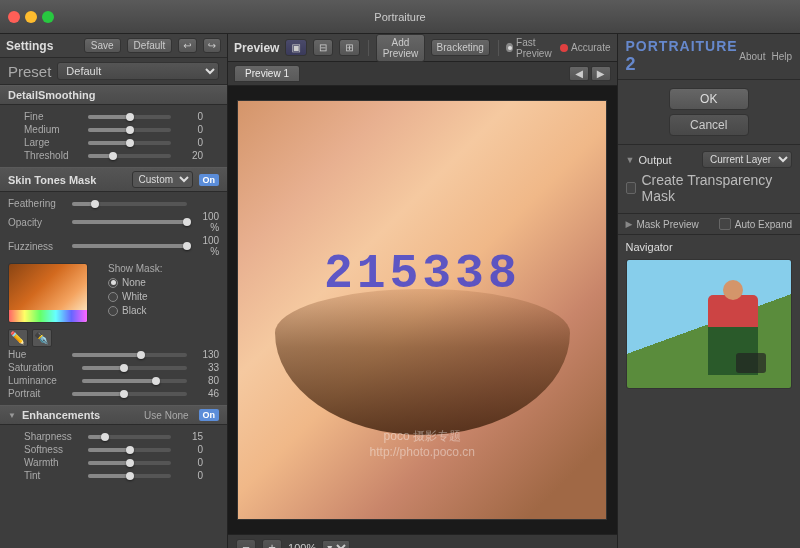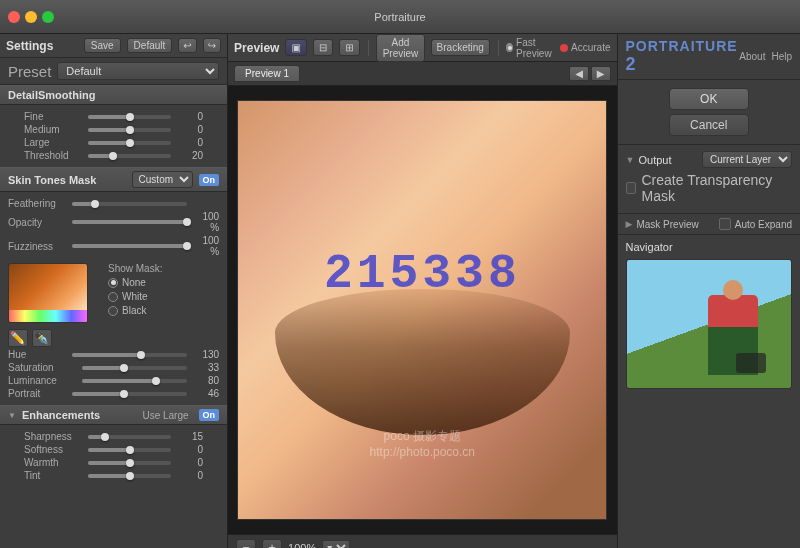--- a/index.html
+++ b/index.html
@@ -767,21 +767,21 @@
           <div class="slider-fill" style="width:45%"></div>
           <div class="slider-thumb" style="left:45%"></div>
         </div>
         <span class="slider-value">46</span>
       </div>
     </div>
 
     <div class="enhance-header">
       <span class="triangle">▼</span>
       <span class="enhance-title">Enhancements</span>
-      <span style="font-size:10px;color:#aaa;margin-right:4px;">Use Large</span>
+      <span style="font-size:10px;color:#aaa;margin-right:4px;">Use None</span>
       <span class="on-badge">On</span>
     </div>
     <div class="section-content">
 
       <div class="slider-row">
         <span class="slider-label">Sharpness</span>
         <div class="slider-track">
           <div class="slider-fill" style="width:20%"></div>
           <div class="slider-thumb" style="left:20%"></div>
         </div>

